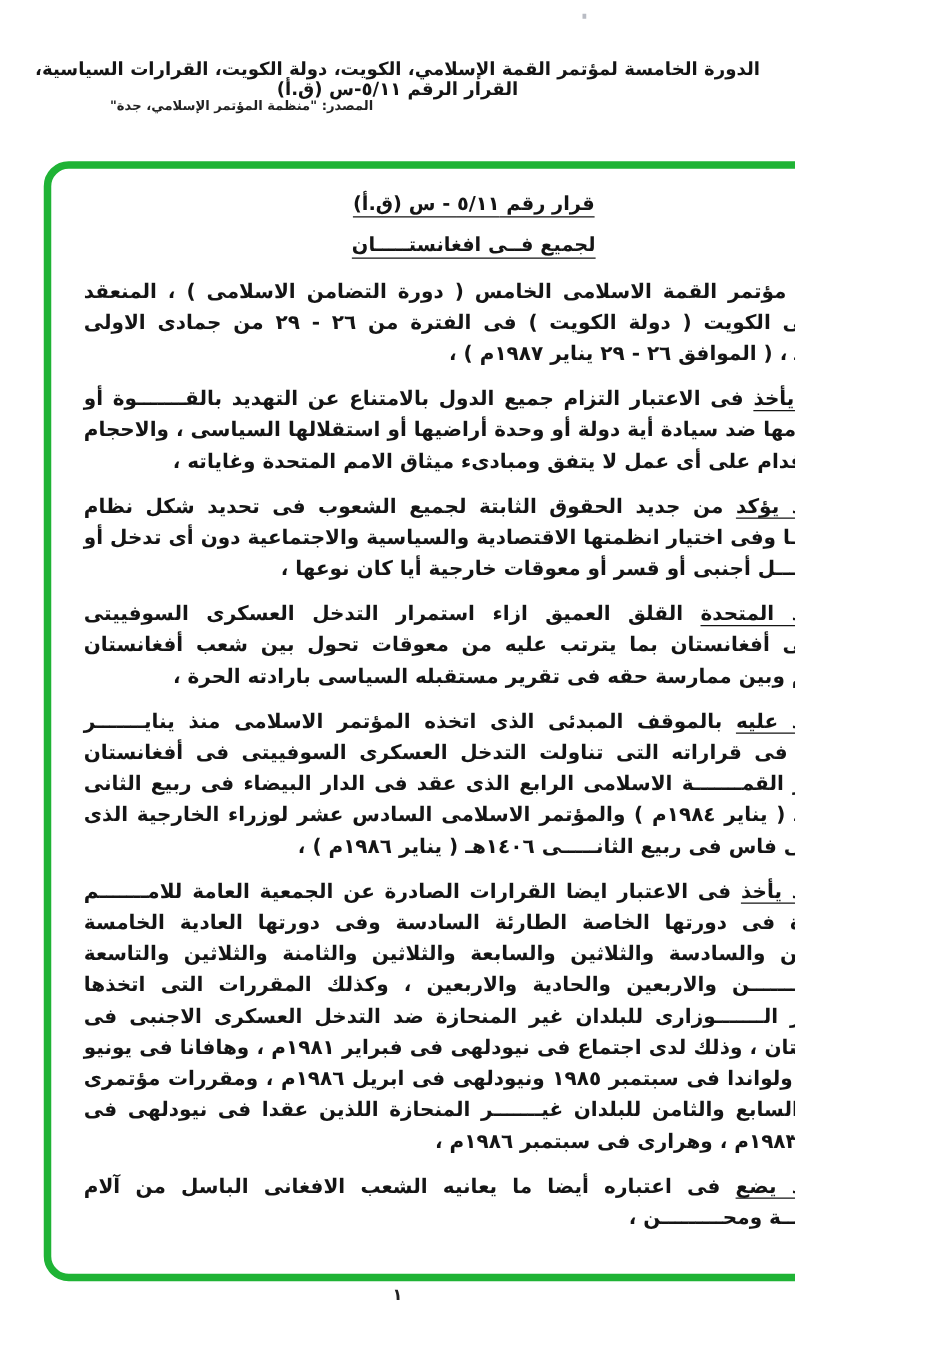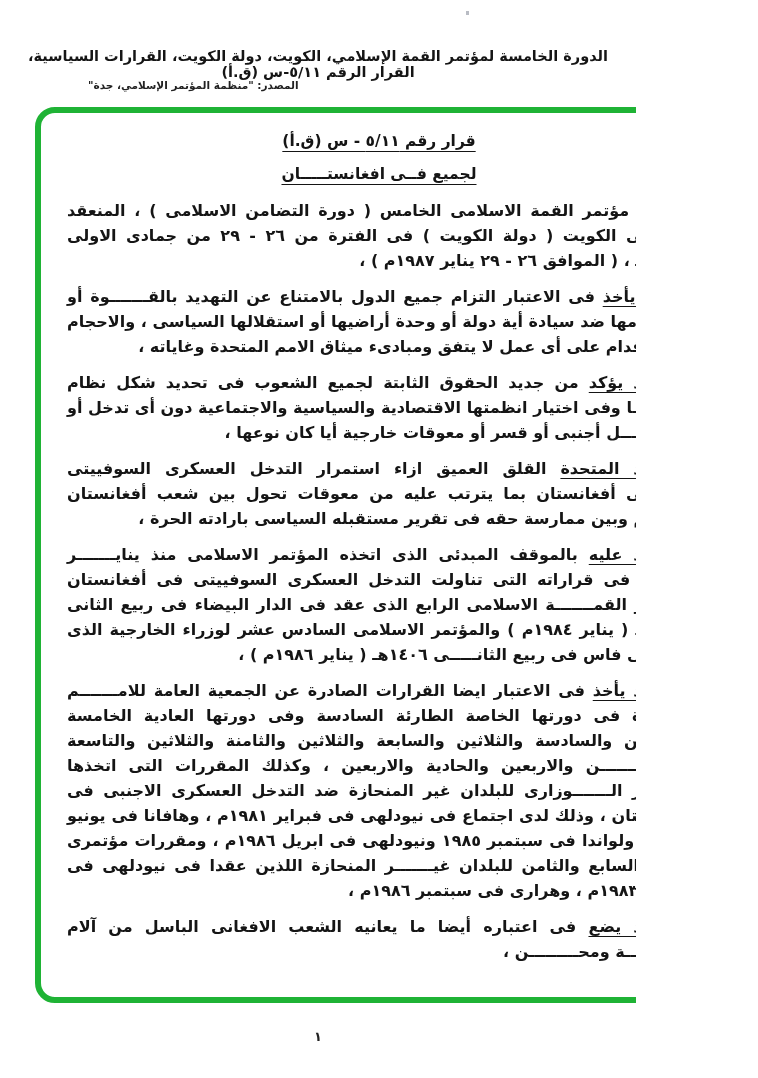--- a/index.html
+++ b/index.html
@@ -30,21 +30,21 @@
   .header-source {
     position: absolute;
     left: 88px; top: 79px;
     direction: rtl;
     font-size: 10.5px;
     font-weight: 700;
     color: #222;
   }
   .green-frame {
     position: absolute;
-    left: 35px; top: 107px;
+    left: 35px; top: 129px;
     width: 692px; height: 896px;
     box-sizing: border-box;
     border: 6px solid #1fb335;
     border-radius: 20px;
     background: #ffffff;
     padding: 14px 30px 8px 26px;
   }
   .doc-title {
     direction: rtl;
     text-align: center;

